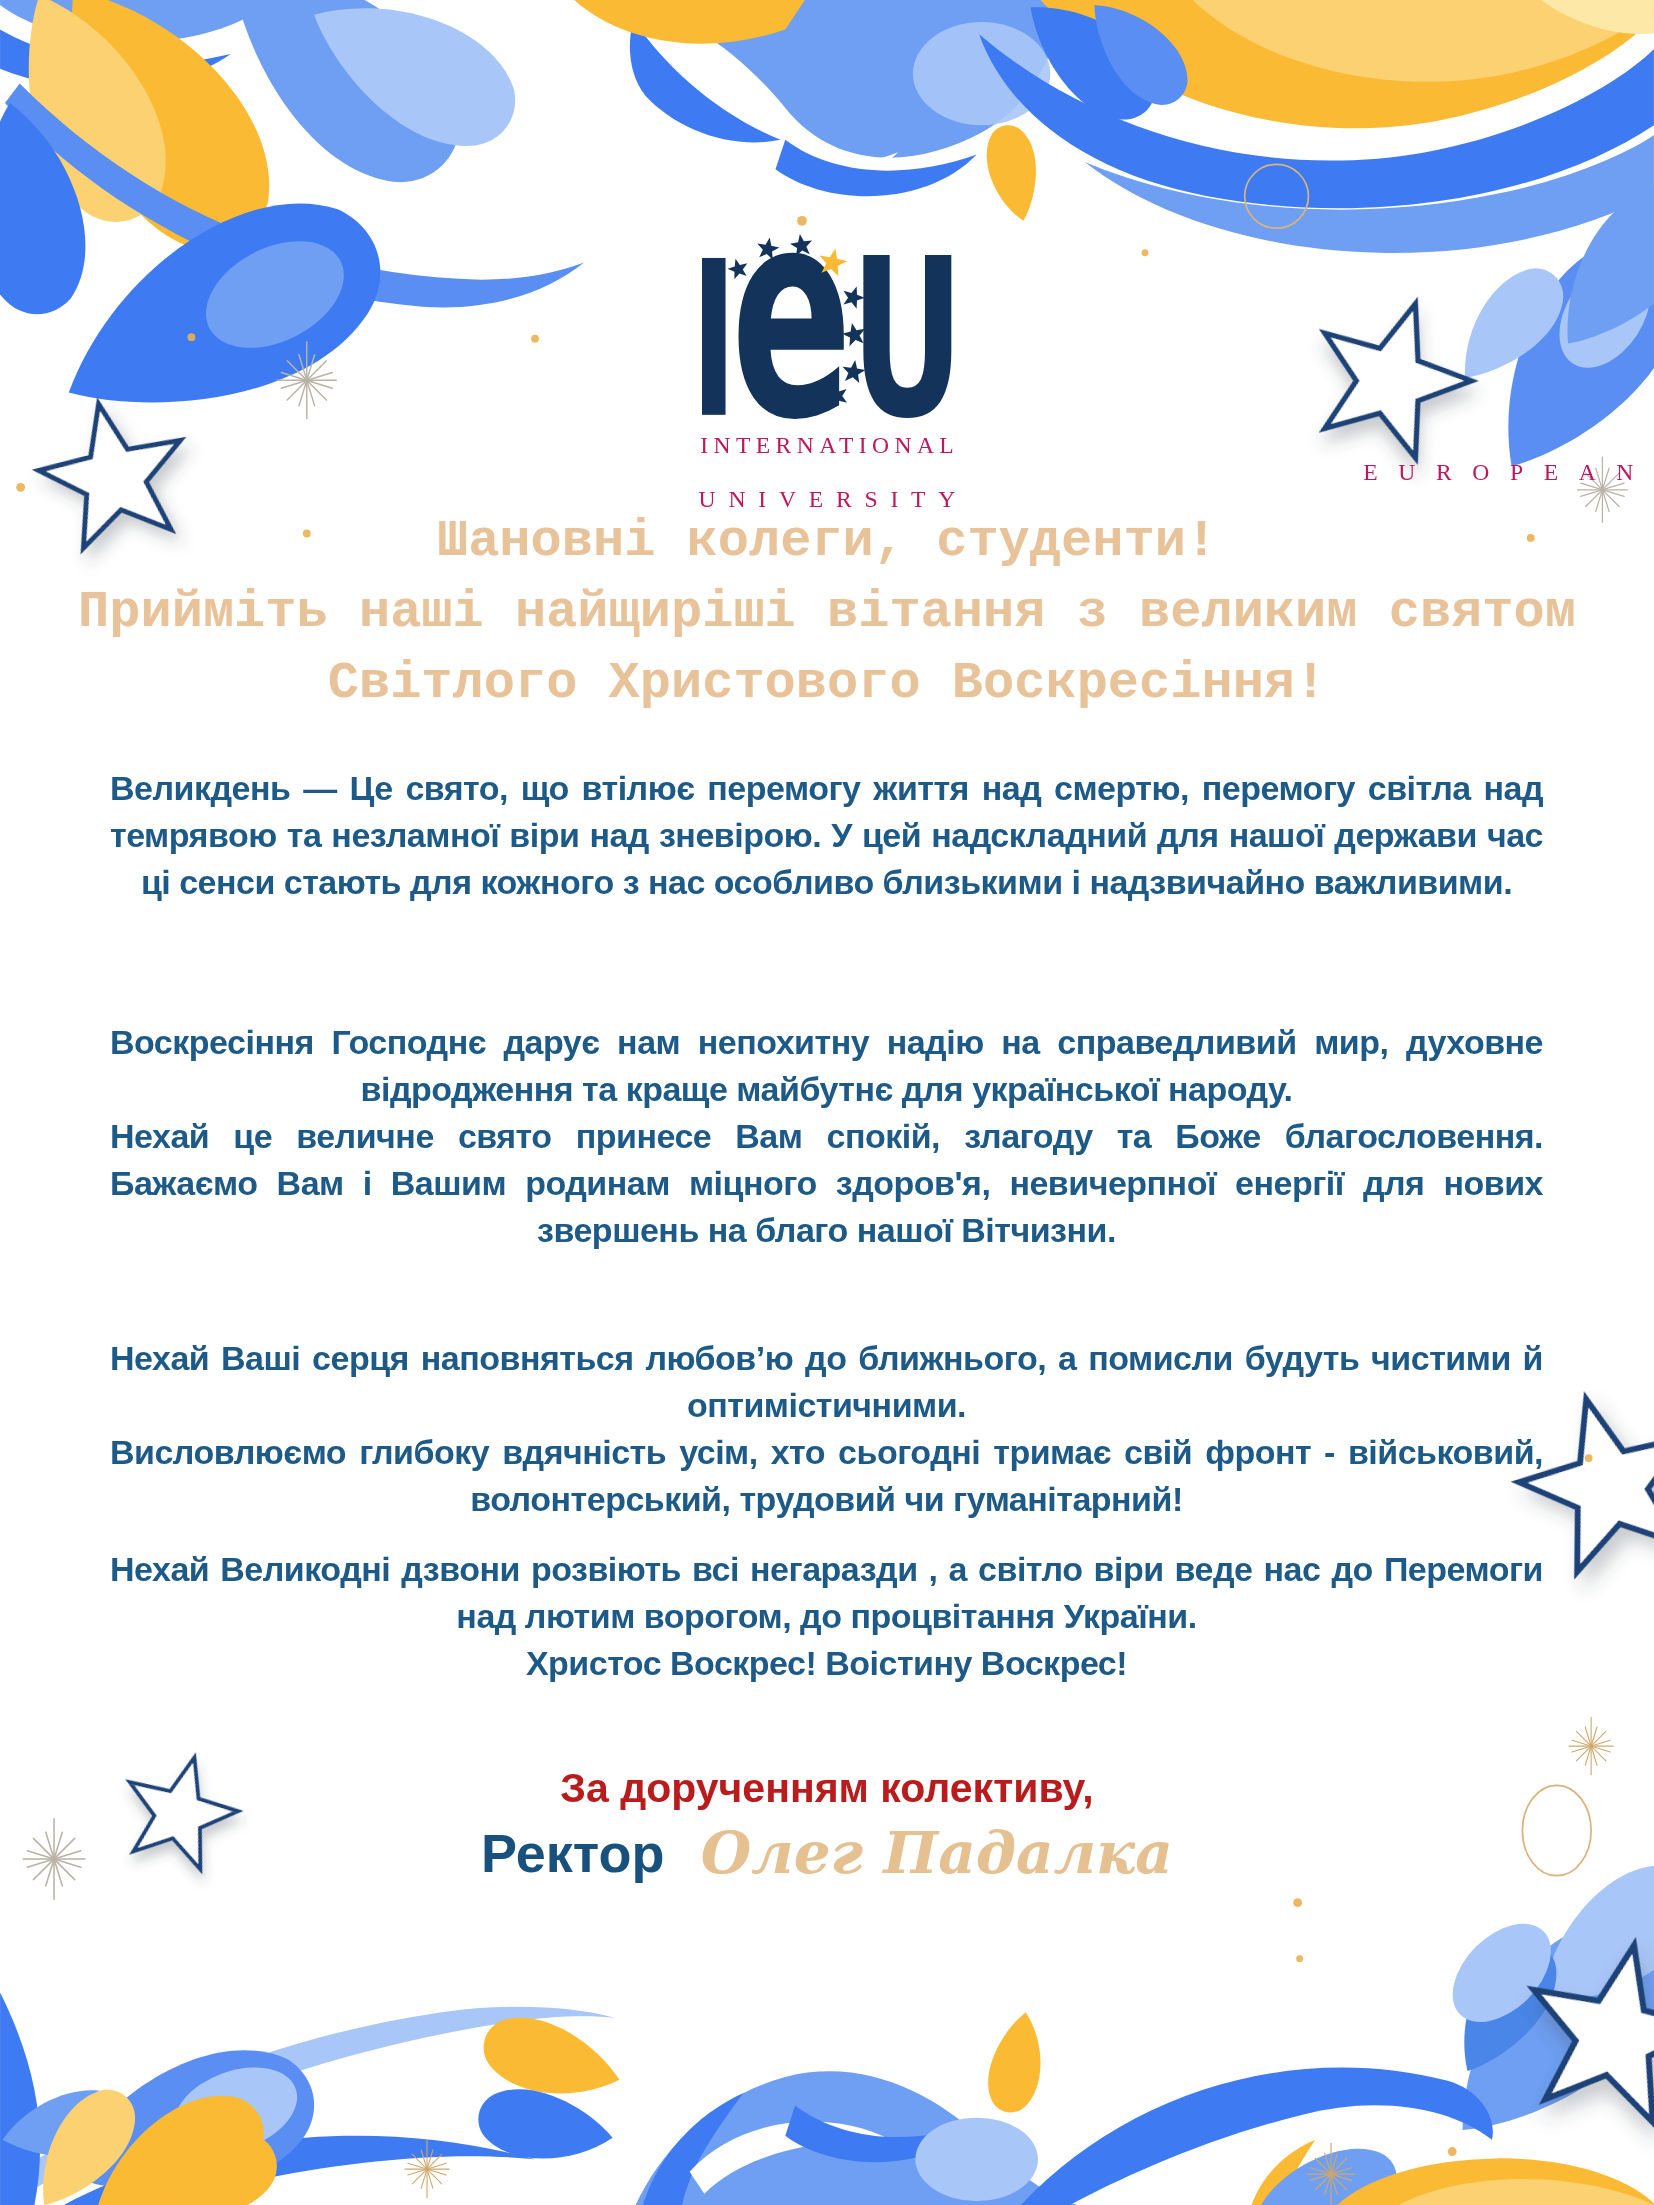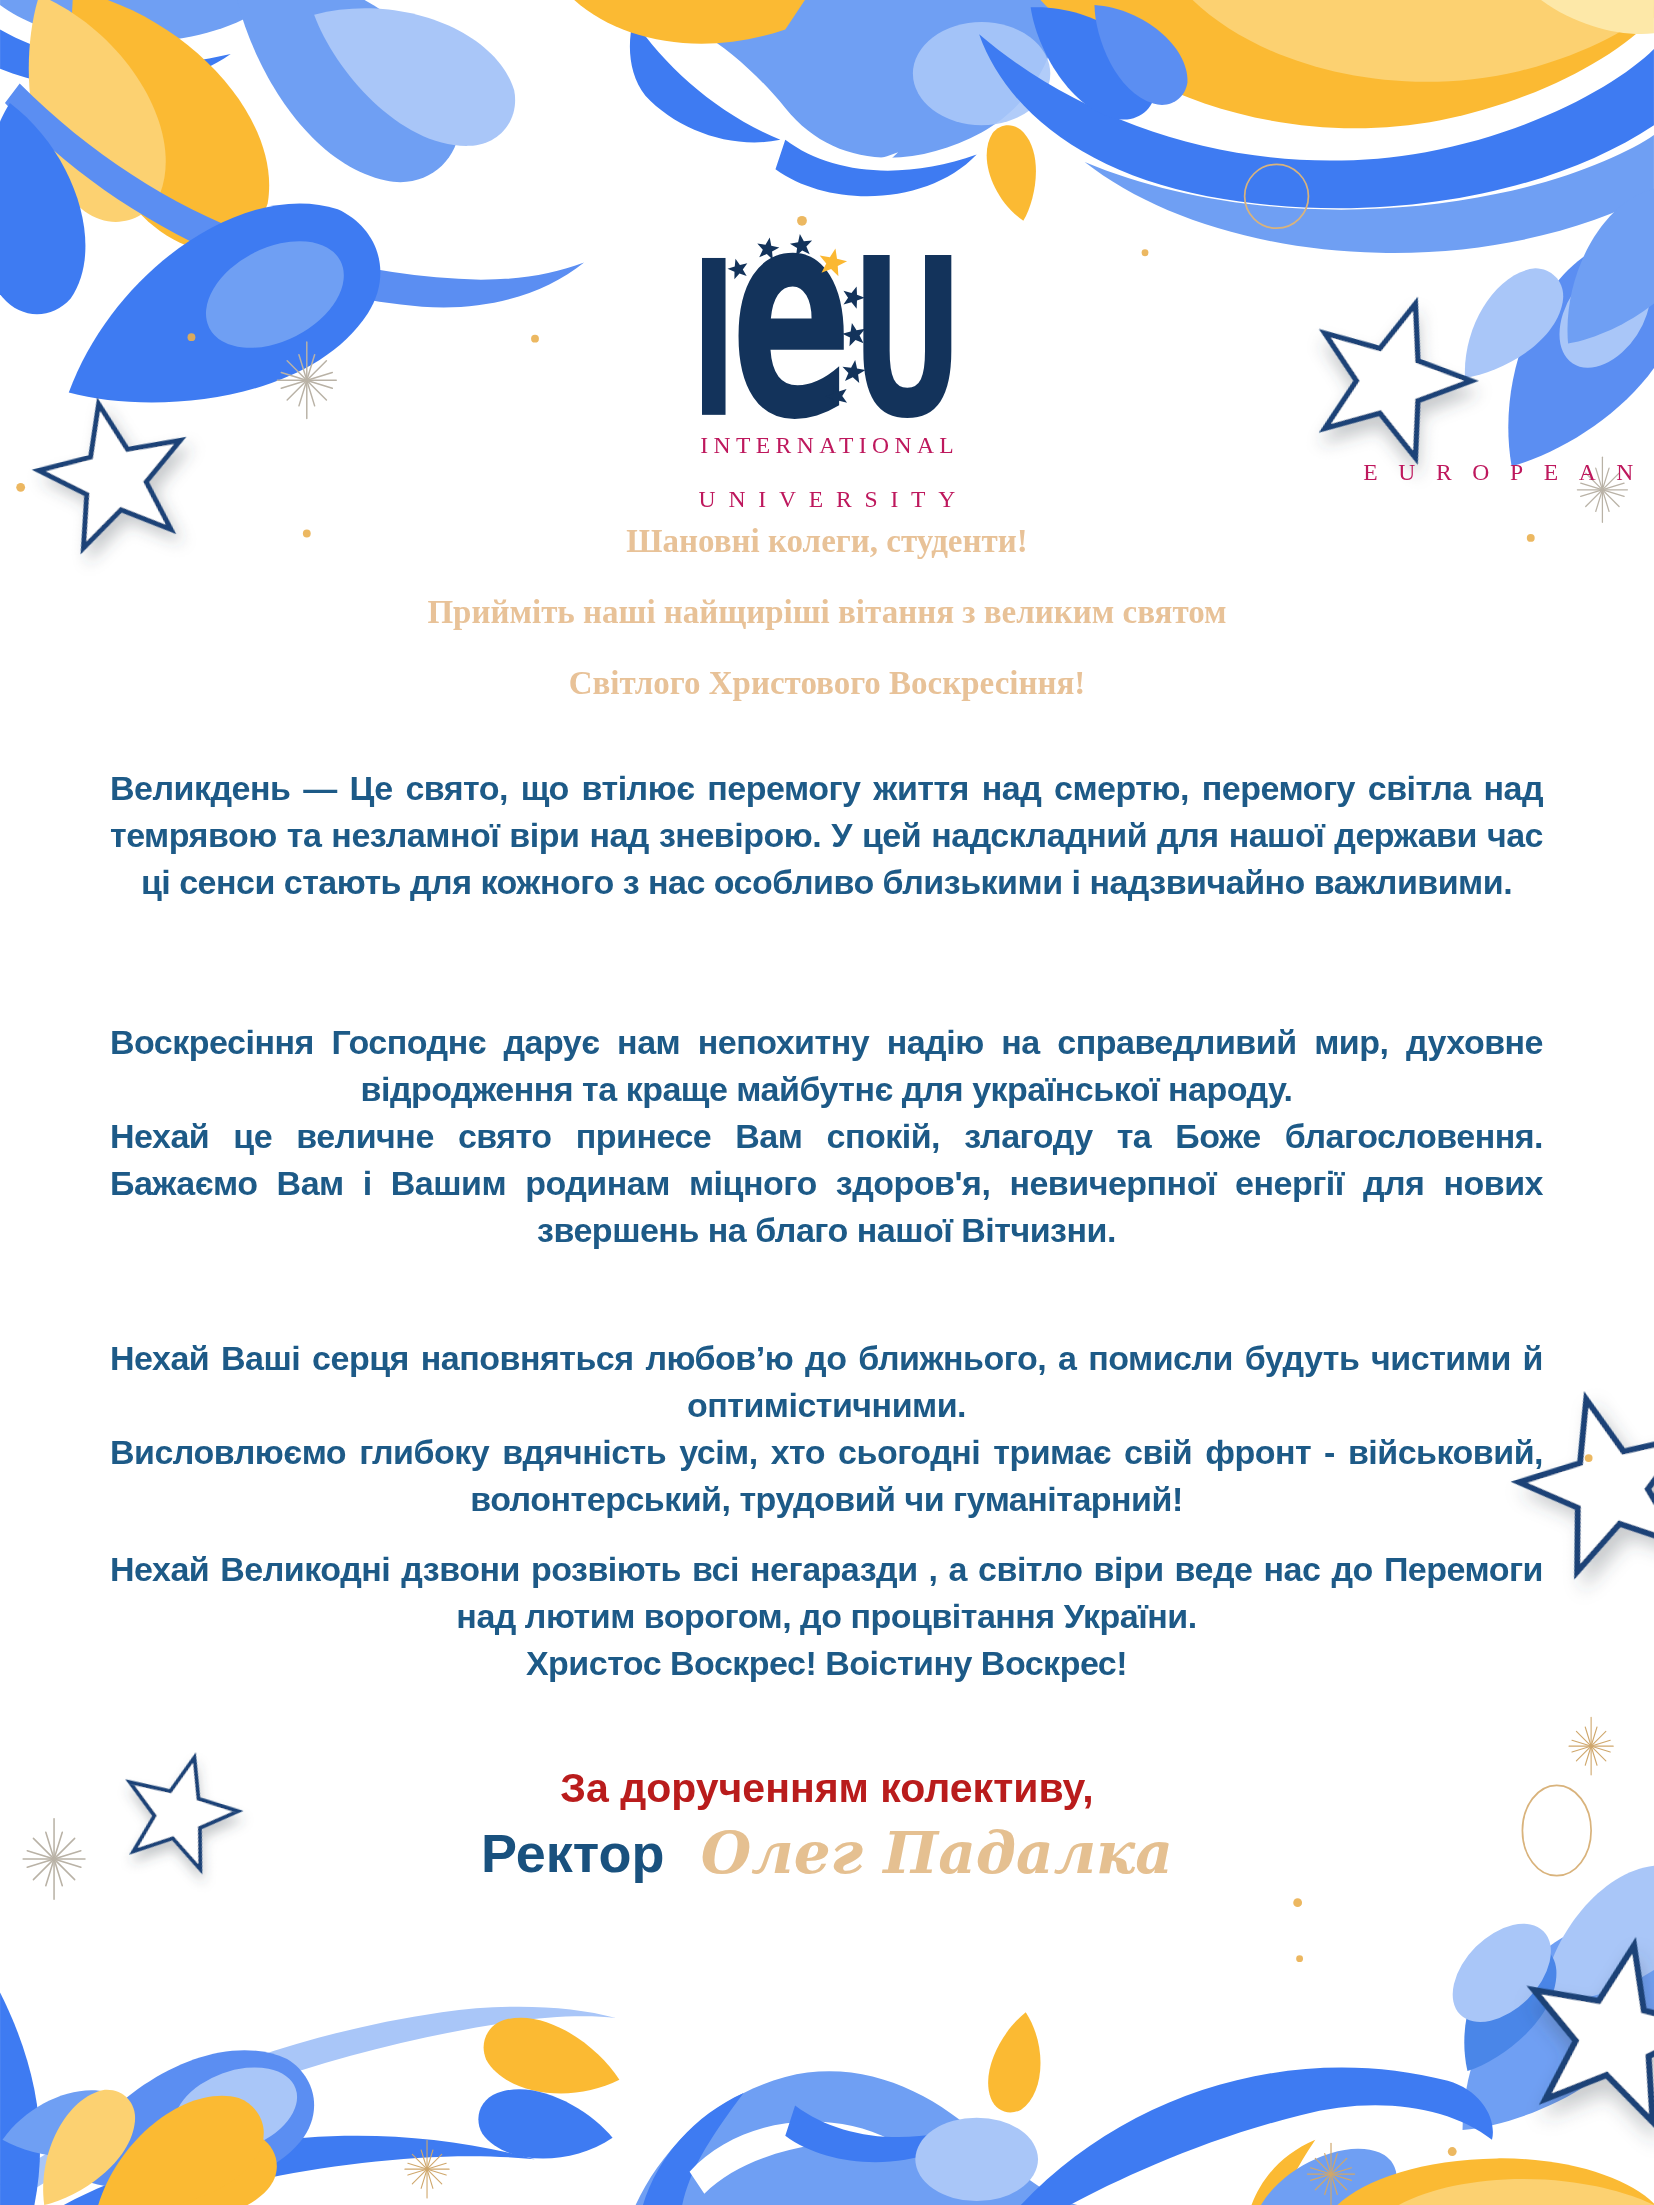--- a/index.html
+++ b/index.html
@@ -11,22 +11,22 @@
   .logo-block{position:absolute;left:0;right:0;top:231px;text-align:center;}
   .logo-mark{display:block;margin:0 auto;width:255px;height:201px;}
   .logo-line{color:#be185d;font-family:"Liberation Serif",serif;font-weight:400;
              font-size:23.6px;line-height:27px;}
   .ll1{letter-spacing:5.4px;padding-left:5.4px;}
   .ll2{letter-spacing:20.6px;padding-left:14px;text-align:right;}
   .ll3{letter-spacing:12.8px;padding-left:12.8px;}
 
   
   .heading-block{position:absolute;left:59px;right:59px;top:506px;text-align:center;
-                 font-family:Liberation Serif, serif;font-weight:700;
-                 color:#e8c298;font-size:33px;line-height:71px;}
+                 font-family:Liberation Mono, monospace;font-weight:700;
+                 color:#e8c298;font-size:52px;line-height:71px;}
 
   
   .body-block{position:absolute;left:110px;width:1433px;}
   .body-para{color:#1d5a87;font-size:34px;line-height:47px;font-weight:700;
              letter-spacing:-0.5px;text-align:justify;text-align-last:center;margin:0;}
   .b1{top:765px;} .b2{top:1019px;} .b3{top:1335px;} .b4{top:1546px;}
 
   
   .signature-block{position:absolute;left:0;right:0;top:1765px;text-align:center;}
   .sig-intro{color:#b91c1c;font-size:41px;line-height:47px;font-weight:700;letter-spacing:0;}

